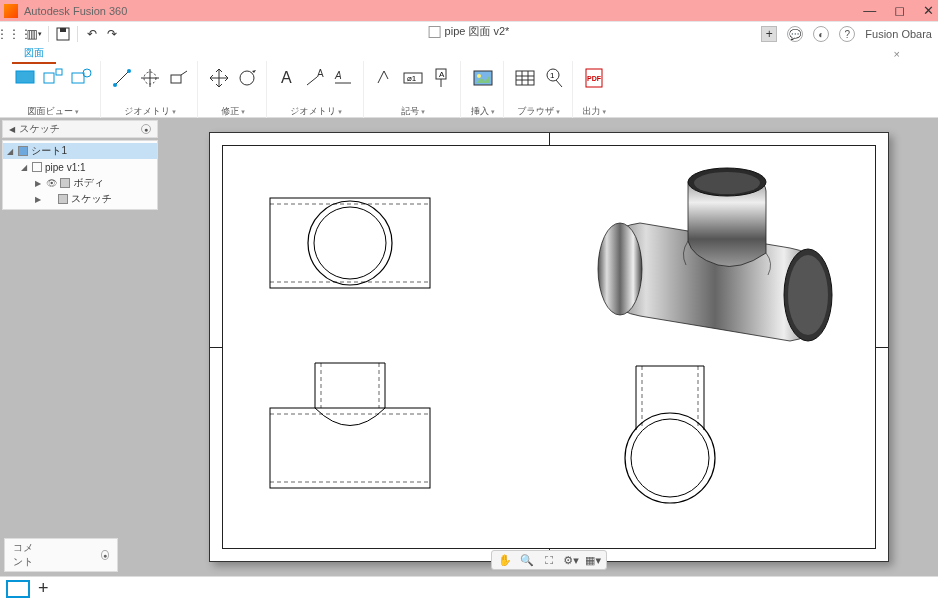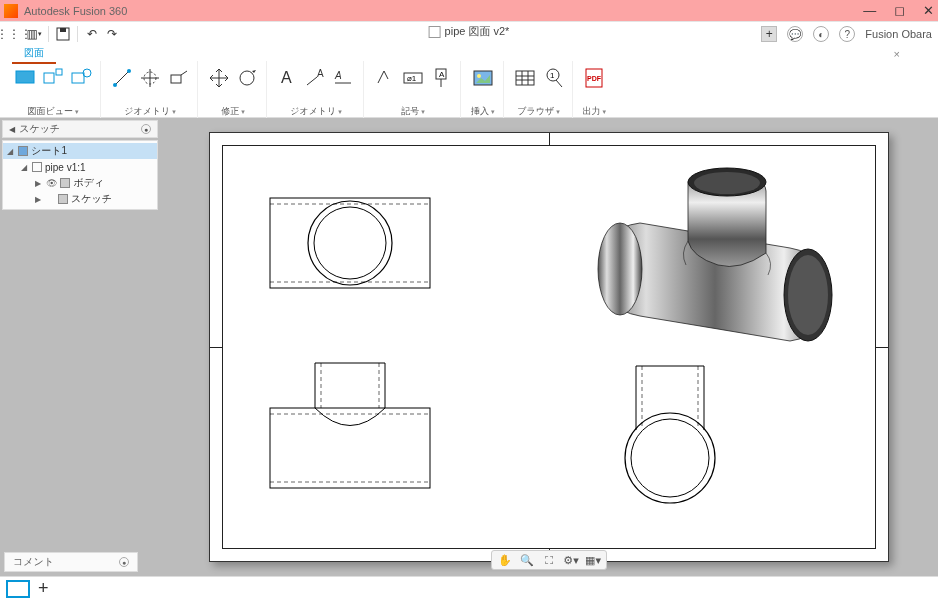--- a/index.html
+++ b/index.html
@@ -315,21 +315,21 @@
         <span>ボディ</span>
       </div>
       <div class="tree-item indent2">
         <span class="tri">▶</span>
           <span style="width:9px"></span>
           <span class="node-ic" style="background:#ccc"></span>
         <span>スケッチ</span>
       </div>
     </div>
 
-    <div class="comment-bar" style="position:absolute;bottom:4px;left:4px;width:134px;justify-content:space-between;">
+    <div class="comment-bar" style="position:absolute;bottom:4px;left:4px;width:114px;justify-content:space-between;">
       <span>コメント</span>
       <span class="dot">●</span>
     </div>
   </div>
 
   <div class="canvas">
     <div class="sheet">
       <div class="sheet-frame"></div>
       <div class="tick top"></div>
         <div class="tick bot"></div>

